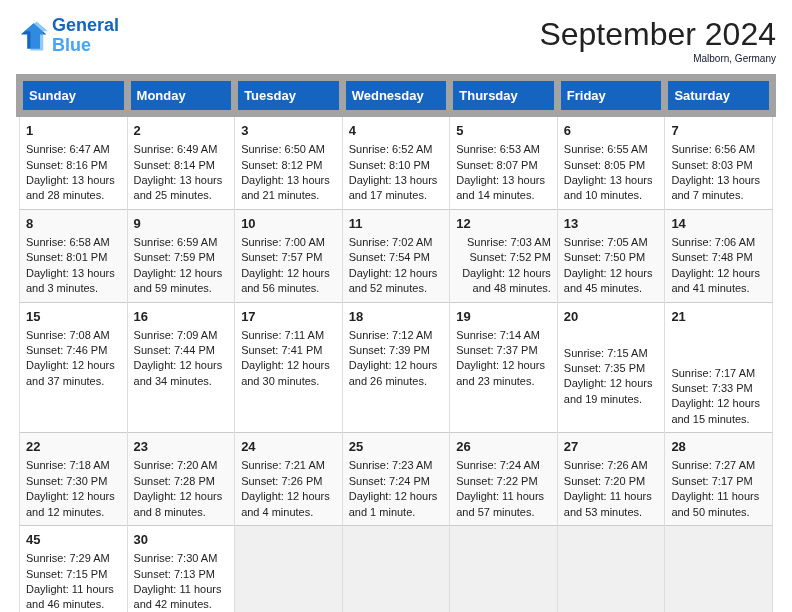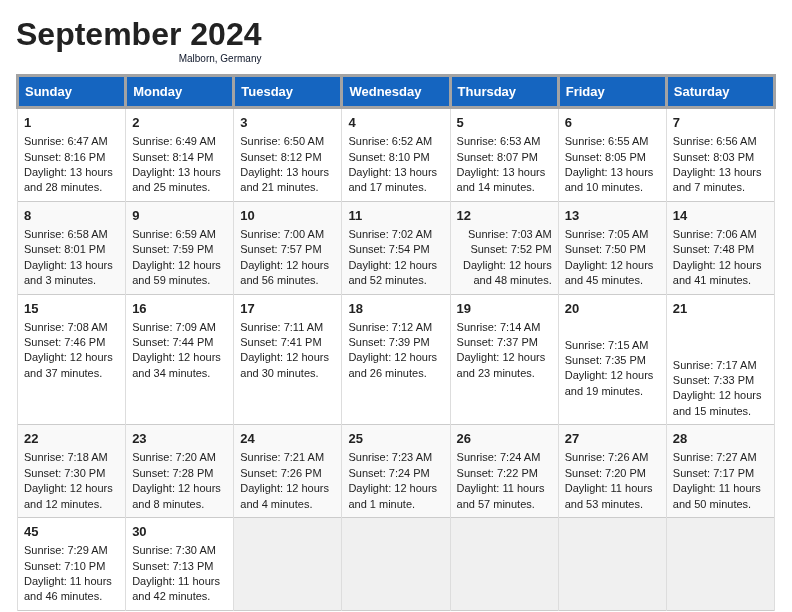--- a/index.html
+++ b/index.html
@@ -27,42 +27,42 @@
       line-height: 1.1;
     }
     .logo-text span { color: #1565c0; }
     .logo-icon {
       width: 32px;
       height: 32px;
     }
     .title-block { text-align: right; }
     .month-title {
       font-size: 32px;
-      font-weight: bold;
+      font-weight: normal;
       color: #222;
     }
     .location {
       font-size: 10px;
       color: #0f172a;
     }
     table {
       width: 100%;
       border-collapse: collapse;
       font-size: 11px;
     }
     thead tr {
       background: #1565c0;
       color: #fff;
     }
     thead th {
       padding: 7px 6px;
       text-align: left;
       font-size: 13px;
       font-weight: bold;
-      border: 3px solid #a3a3a3;
+      border: 7px solid #a3a3a3;
     }
     tbody tr {
       border-bottom: 1px solid #ccc;
     }
     tbody td {
       vertical-align: top;
       padding: 5px 6px;
       border-right: 1px solid #ddd;
       border-left: 1px solid #ddd;
       min-height: 80px;
@@ -77,20 +77,30 @@
       font-weight: bold;
       display: block;
       margin-bottom: 2px;
     }
     .empty { background: #f0f0f0 !important; }
   </style>
 </head>
 <body>
 
 <div class="header">
+  <div class="logo">
+    <svg class="logo-icon" viewBox="0 0 40 40">
+      <polygon points="22,4 38,18 30,18 30,36 14,36 14,18 6,18" fill="#1565c0"></polygon>
+      <polygon points="26,2 40,14 34,14 34,38 18,38 18,14 10,14" fill="#42a5f5" opacity="0.6"></polygon>
+    </svg>
+    <div class="logo-text">
+      <span>General</span><br>
+      <span style="color:#42a5f5">Blue</span>
+    </div>
+  </div>
   <div class="title-block">
     <div class="month-title">September 2024</div>
     <div class="location">Malborn, Germany</div>
   </div>
 </div>
 
 <table>
   <thead>
     <tr>
 
@@ -305,21 +315,21 @@
           <div style="white-space: pre-line;">Sunrise: 7:27 AM
 Sunset: 7:17 PM
 Daylight: 11 hours
 and 50 minutes.</div>
         </td>
       </tr>
       <tr>
         <td>
           <span class="day-num">45</span>
           <div style="white-space: pre-line;">Sunrise: 7:29 AM
-Sunset: 7:10 PM
+Sunset: 7:15 PM
 Daylight: 11 hours
 and 46 minutes.</div>
         </td>
         <td>
           <span class="day-num">30</span>
           <div style="white-space: pre-line;">Sunrise: 7:30 AM
 Sunset: 7:13 PM
 Daylight: 11 hours
 and 42 minutes.</div>
         </td>

